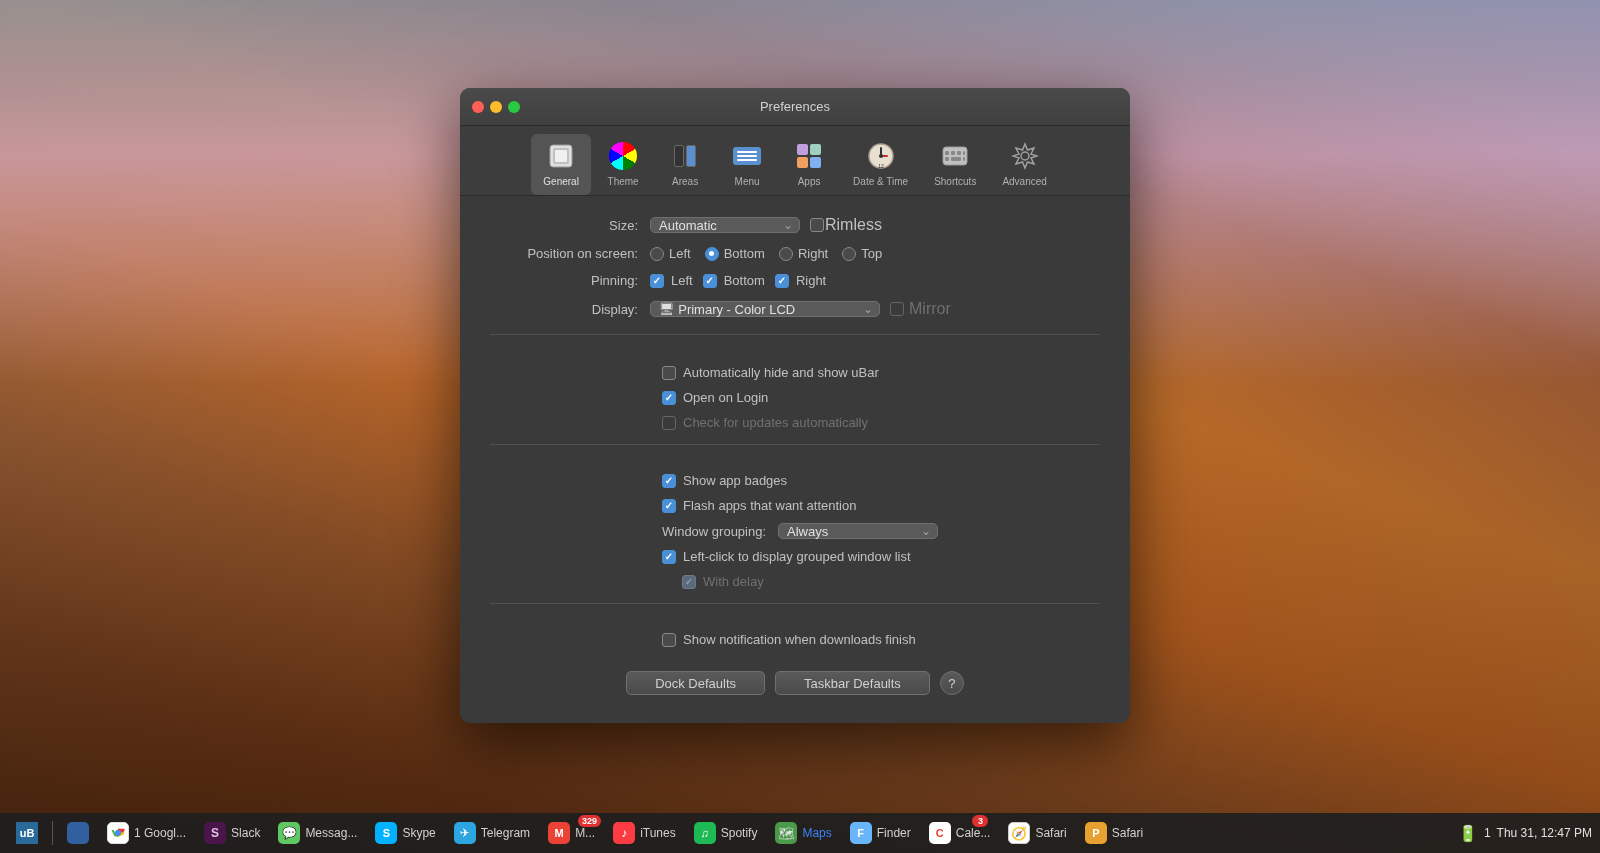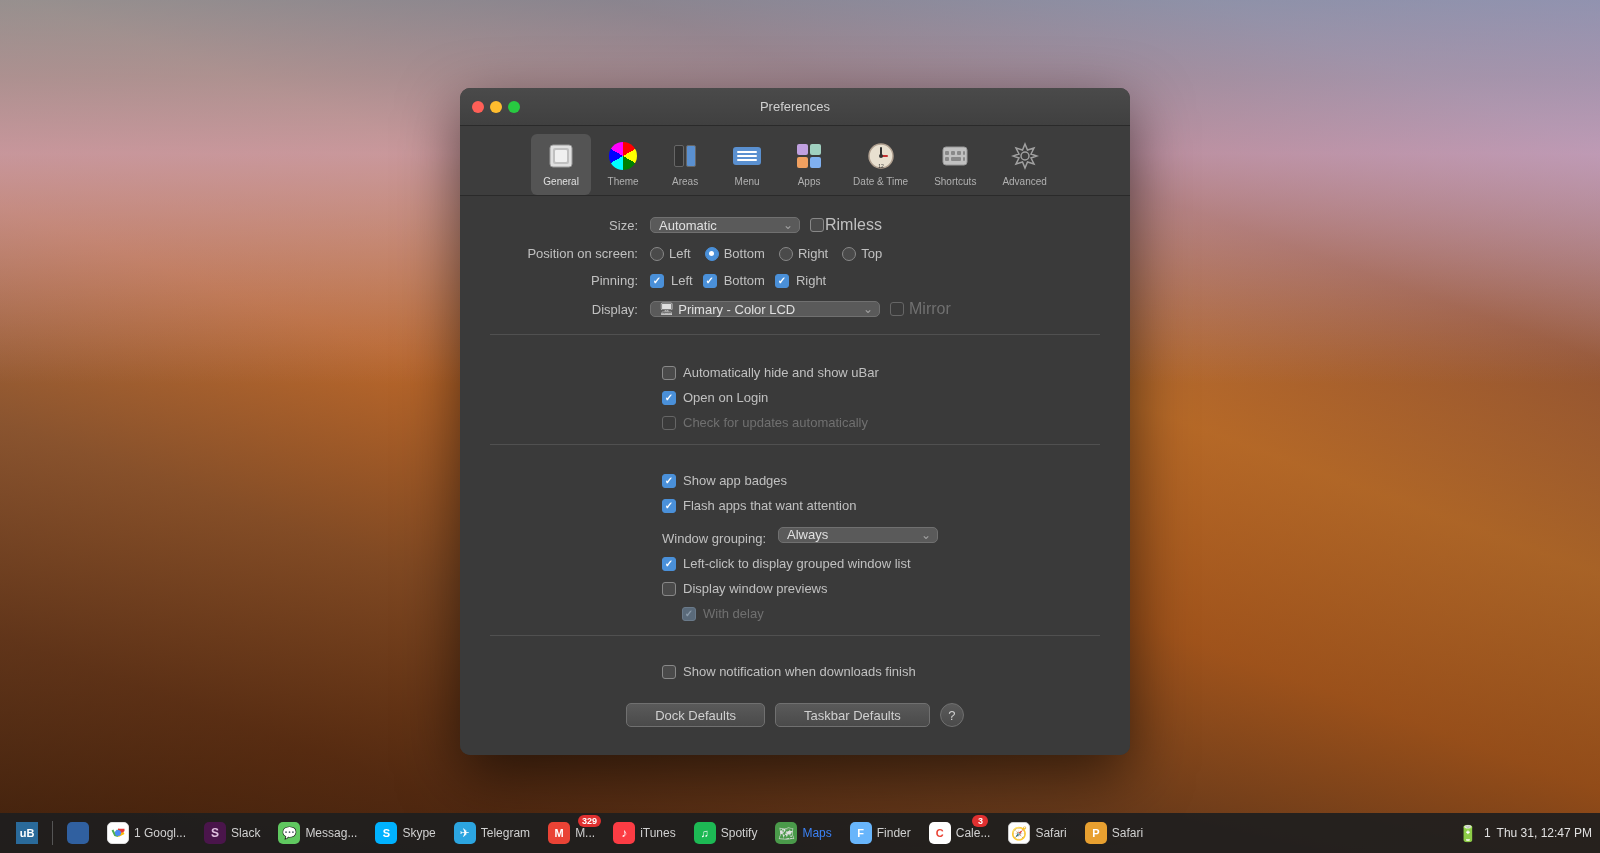--- a/index.html
+++ b/index.html
@@ -601,33 +601,29 @@
         <div class="checkbox-item">
           <div class="checkbox-box checked"></div>
           <span class="checkbox-label">Show app badges</span>
         </div>
         <div class="checkbox-item">
           <div class="checkbox-box checked"></div>
           <span class="checkbox-label">Flash apps that want attention</span>
         </div>
 
         <div class="form-row" style="margin-bottom:10px;">
-          <span class="form-label" style="min-width:0;margin-top:8px;">Window grouping:</span>
+          <span class="form-label" style="min-width:0;">Window grouping:</span>
           <div class="dropdown dropdown-medium">
             <span>Always</span>
           </div>
         </div>
 
         <div class="checkbox-item">
           <div class="checkbox-box checked"></div>
           <span class="checkbox-label">Left-click to display grouped window list</span>
-        </div>
-        <div class="checkbox-item">
-          <div class="checkbox-box"></div>
-          <span class="checkbox-label">Display window previews</span>
         </div>
         <div class="checkbox-item" style="margin-bottom:0;padding-left:20px;">
           <div class="checkbox-box disabled-checked"></div>
           <span class="checkbox-label disabled">With delay</span>
         </div>
       </div>
     </div>
 
     <div style="padding: 14px 0 0 0;">
       <div class="section-checkboxes-inner">

